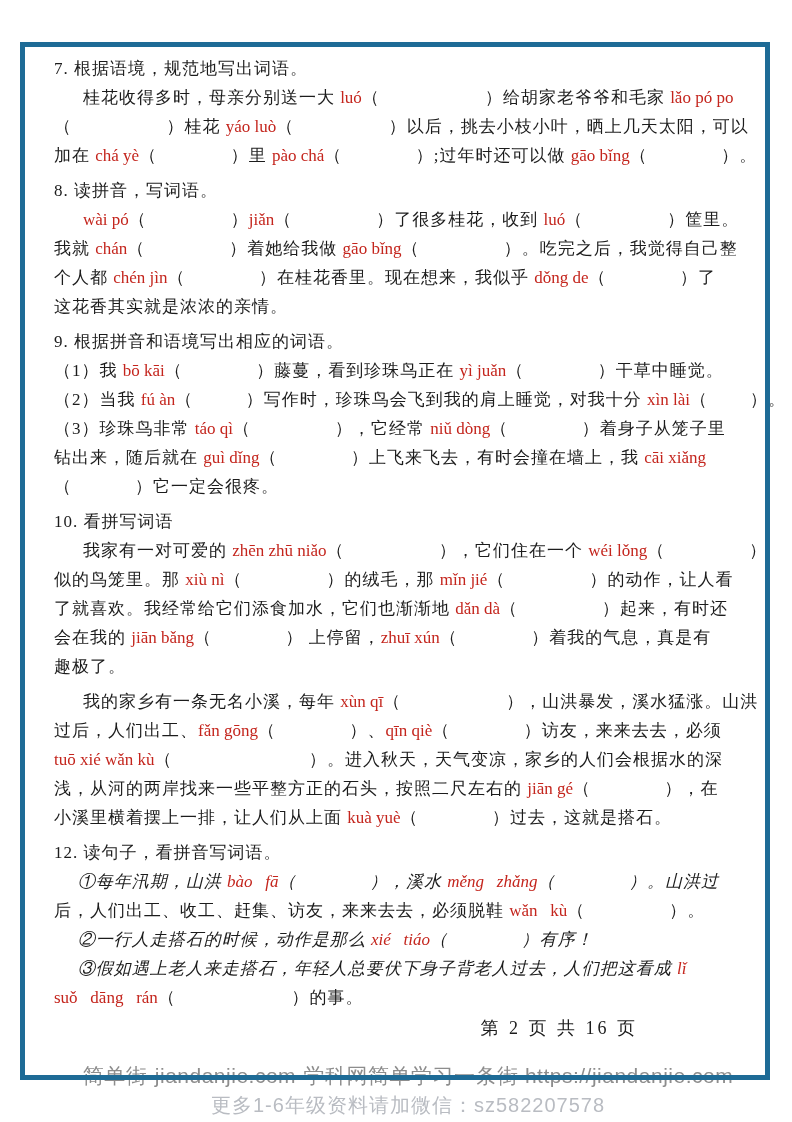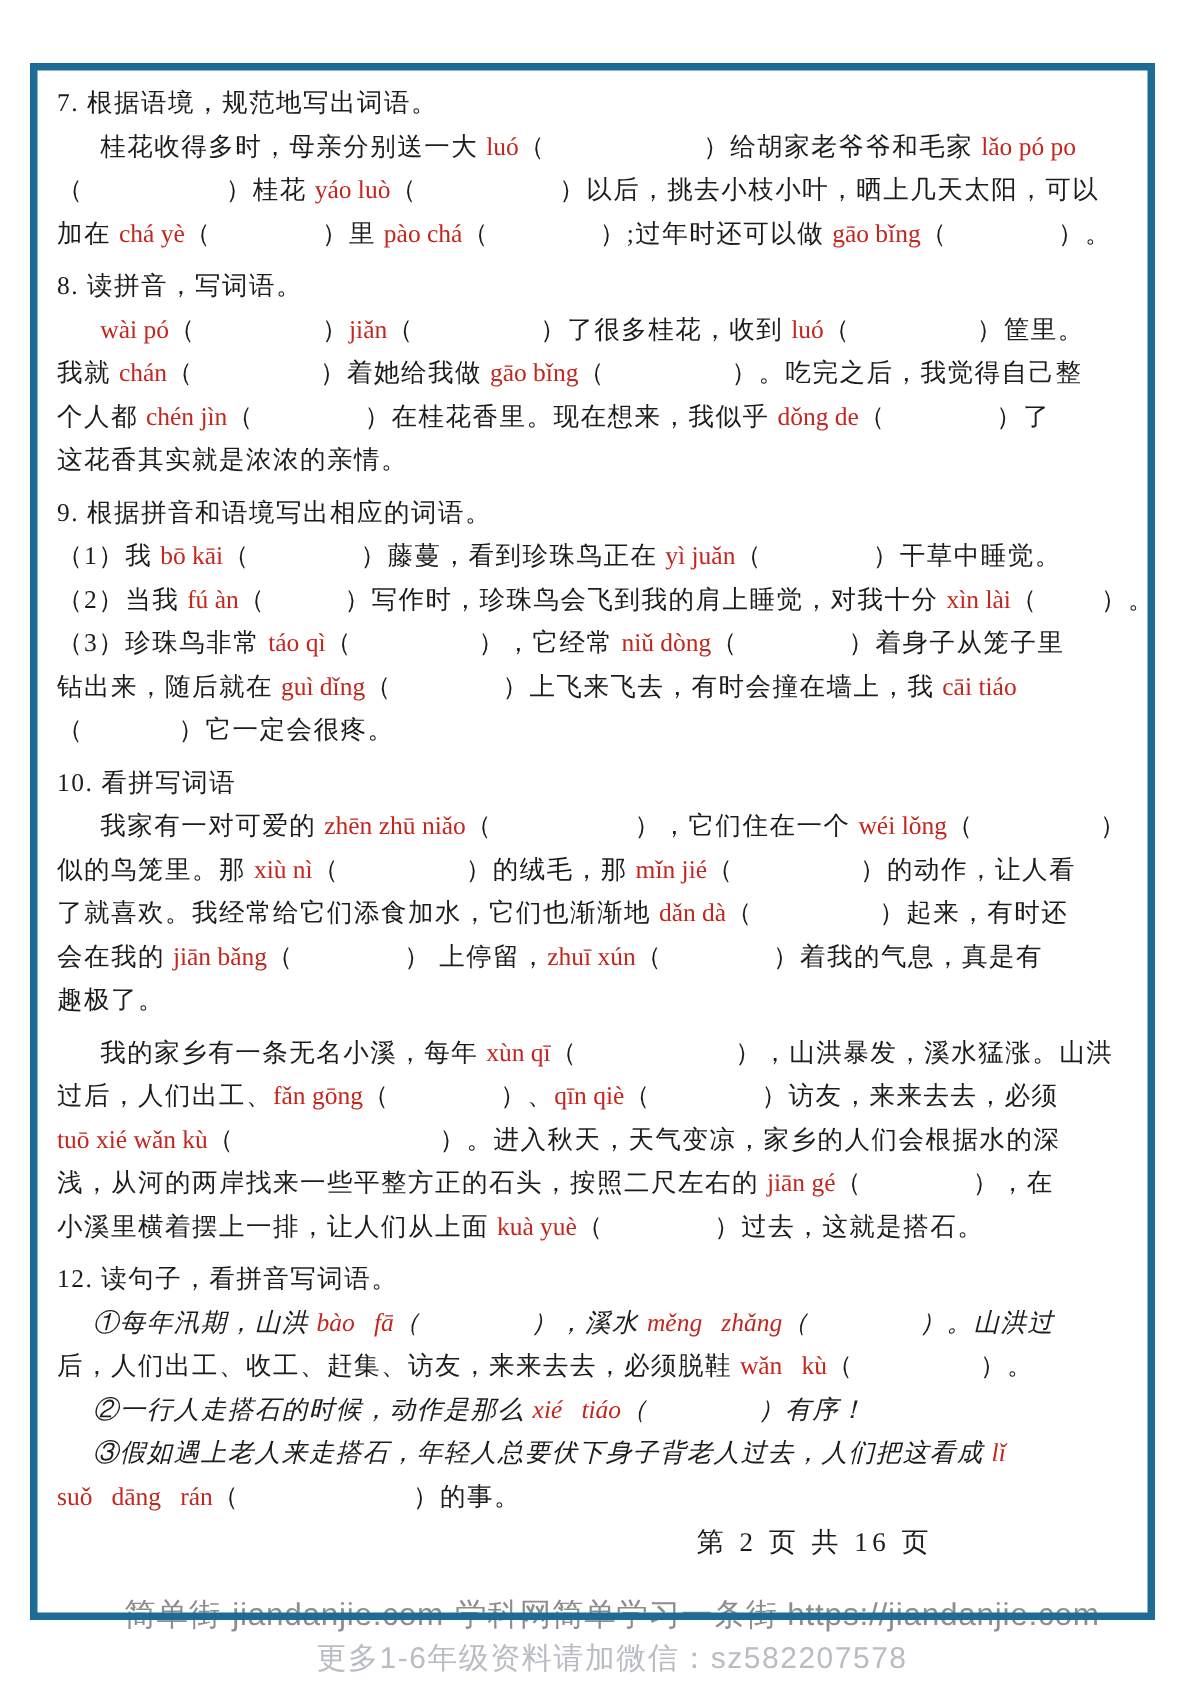--- a/index.html
+++ b/index.html
@@ -15,21 +15,21 @@
     width:792px;height:1122px;position:relative;overflow:hidden;
     background:var(--page-bg);
     font-family:"Liberation Serif","DejaVu Serif",serif;
   }
   .frame{
     position:absolute;left:20px;top:42px;width:750px;height:1038px;
     border:5px solid var(--border-color);box-sizing:border-box;
     z-index:3;pointer-events:none;background:transparent;
   }
   .content{
-    position:absolute;left:4px;top:42px;width:640px;height:1038px;
+    position:absolute;left:20px;top:42px;width:640px;height:1038px;
     box-sizing:border-box;padding:12px 22px 0 34px;
     z-index:2;color:var(--text-color);font-size:17px;
   }
   section{margin:6px 0 0 0;}
   section:first-of-type{margin-top:0;}
   .line{
     margin:0;line-height:29px;white-space:pre;
     letter-spacing:1px;
   }
   .line .py{color:var(--pinyin-color);letter-spacing:0px;font-family:"Liberation Serif","DejaVu Serif",serif;}
@@ -65,21 +65,21 @@
       <p class="line indent"><span class="py">wài pó</span><span class="cn">（                ）</span><span class="py">jiǎn</span><span class="cn">（                ）了很多桂花，收到 </span><span class="py">luó</span><span class="cn">（                ）筐里。</span></p>
       <p class="line"><span class="cn">我就 </span><span class="py">chán</span><span class="cn">（                ）着她给我做 </span><span class="py">gāo bǐng</span><span class="cn">（                ）。吃完之后，我觉得自己整</span></p>
       <p class="line"><span class="cn">个人都 </span><span class="py">chén jìn</span><span class="cn">（              ）在桂花香里。现在想来，我似乎 </span><span class="py">dǒng de</span><span class="cn">（              ）了</span></p>
       <p class="line"><span class="cn">这花香其实就是浓浓的亲情。</span></p>
     </section>
   <section>
       <p class="line title"><span class="cn">9. 根据拼音和语境写出相应的词语。</span></p>
       <p class="line"><span class="cn">（1）我 </span><span class="py">bō kāi</span><span class="cn">（              ）藤蔓，看到珍珠鸟正在 </span><span class="py">yì juǎn</span><span class="cn">（              ）干草中睡觉。</span></p>
       <p class="line"><span class="cn">（2）当我 </span><span class="py">fú àn</span><span class="cn">（          ）写作时，珍珠鸟会飞到我的肩上睡觉，对我十分 </span><span class="py">xìn lài</span><span class="cn">（        ）。</span></p>
       <p class="line"><span class="cn">（3）珍珠鸟非常 </span><span class="py">táo qì</span><span class="cn">（                ），它经常 </span><span class="py">niǔ dòng</span><span class="cn">（              ）着身子从笼子里</span></p>
-      <p class="line"><span class="cn">钻出来，随后就在 </span><span class="py">guì dǐng</span><span class="cn">（              ）上飞来飞去，有时会撞在墙上，我 </span><span class="py">cāi tiáo</span></p>
+      <p class="line"><span class="cn">钻出来，随后就在 </span><span class="py">guì dǐng</span><span class="cn">（              ）上飞来飞去，有时会撞在墙上，我 </span><span class="py">cāi xiǎng</span></p>
       <p class="line"><span class="cn">（            ）它一定会很疼。</span></p>
     </section>
   <section>
       <p class="line title"><span class="cn">10. 看拼写词语</span></p>
       <p class="line indent"><span class="cn">我家有一对可爱的 </span><span class="py">zhēn zhū niǎo</span><span class="cn">（                  ），它们住在一个 </span><span class="py">wéi lǒng</span><span class="cn">（                ）</span></p>
       <p class="line"><span class="cn">似的鸟笼里。那 </span><span class="py">xiù nì</span><span class="cn">（                ）的绒毛，那 </span><span class="py">mǐn jié</span><span class="cn">（                ）的动作，让人看</span></p>
       <p class="line"><span class="cn">了就喜欢。我经常给它们添食加水，它们也渐渐地 </span><span class="py">dǎn dà</span><span class="cn">（                ）起来，有时还</span></p>
       <p class="line"><span class="cn">会在我的 </span><span class="py">jiān bǎng</span><span class="cn">（              ） 上停留，</span><span class="py">zhuī xún</span><span class="cn">（              ）着我的气息，真是有</span></p>
       <p class="line"><span class="cn">趣极了。</span></p>
     </section>

